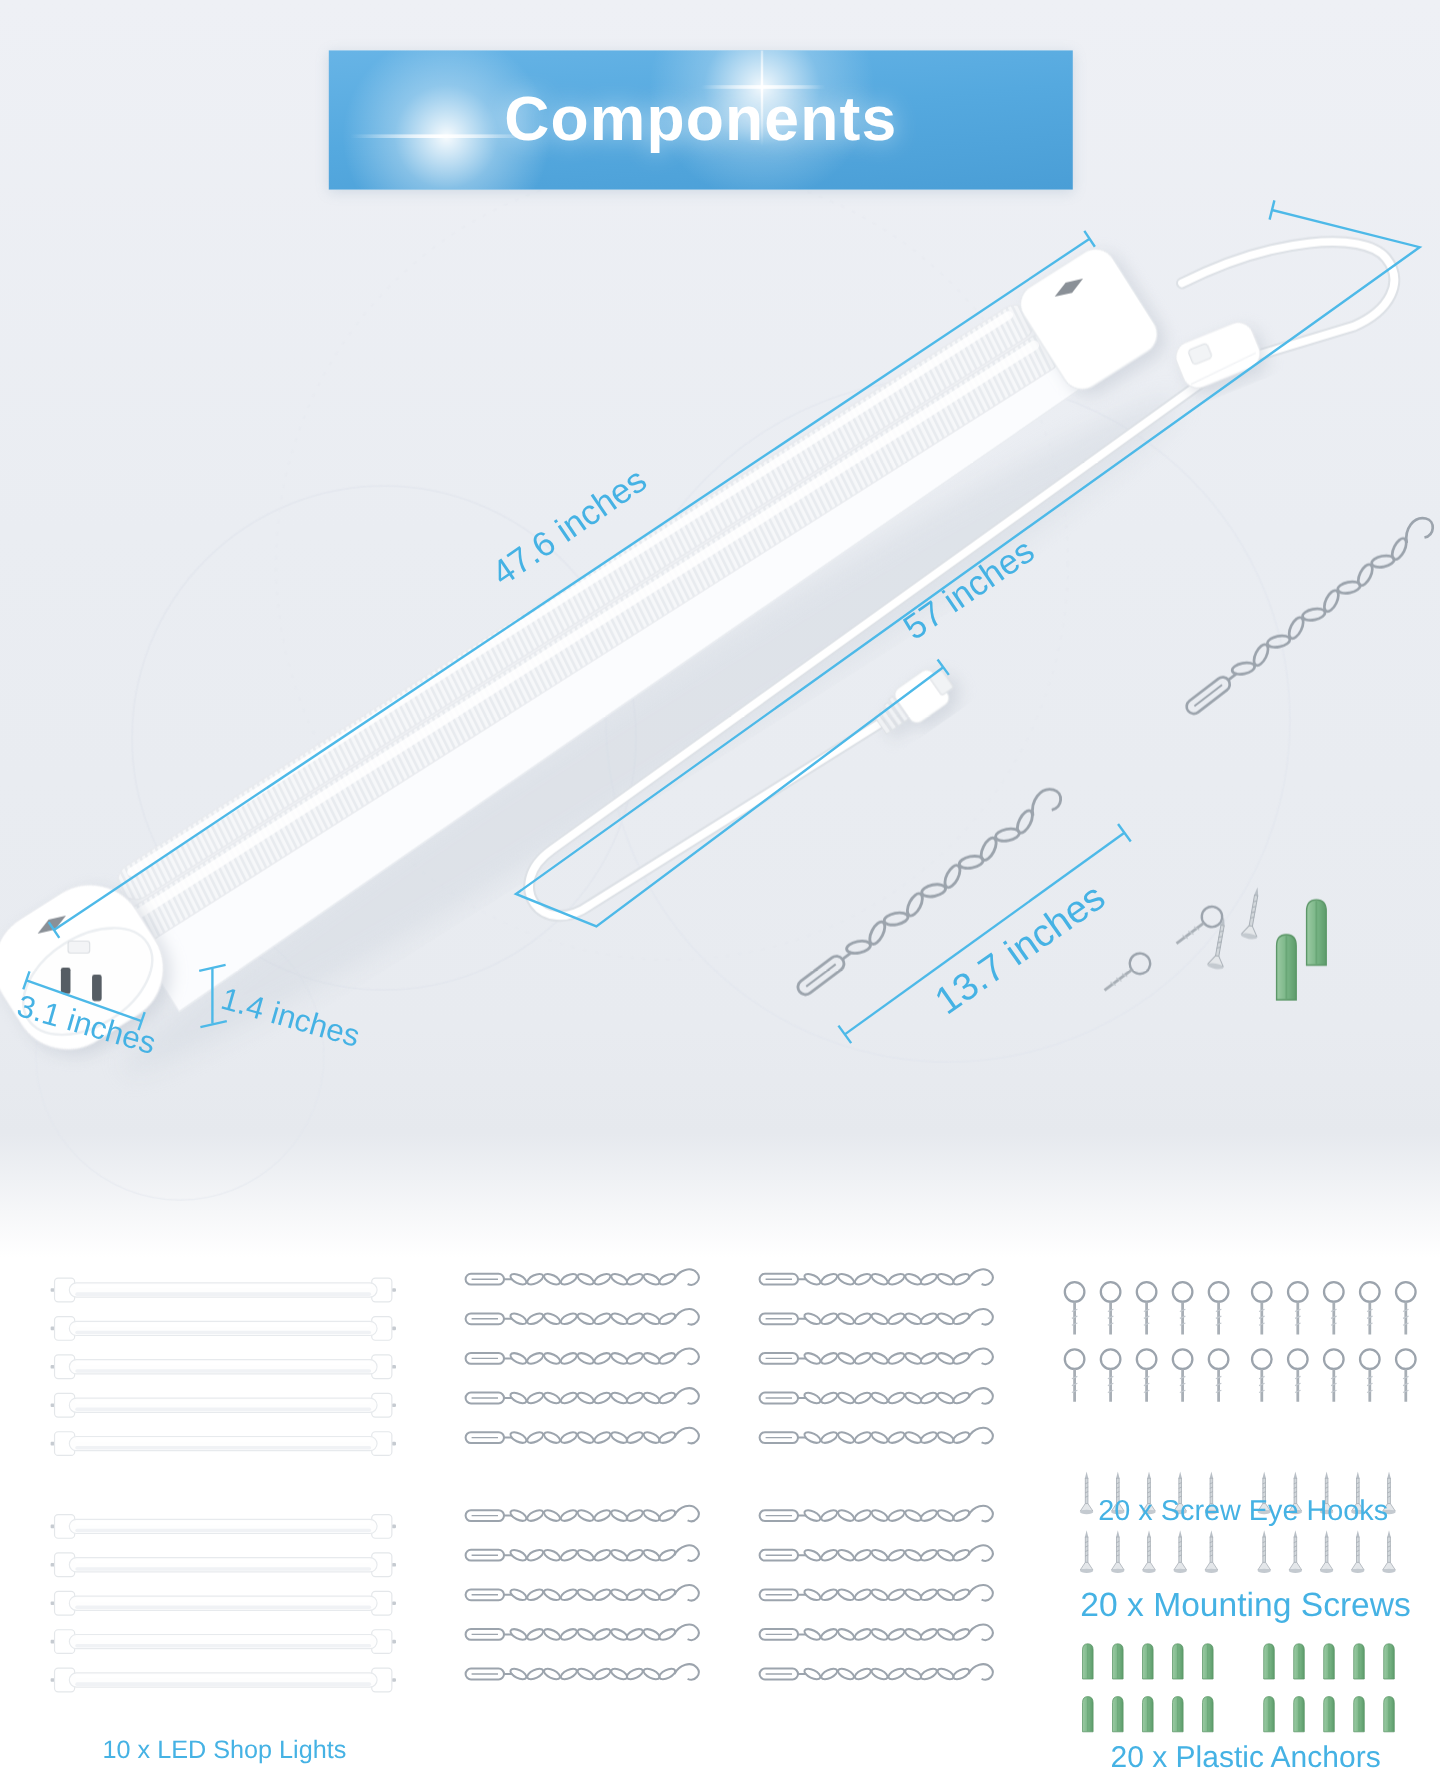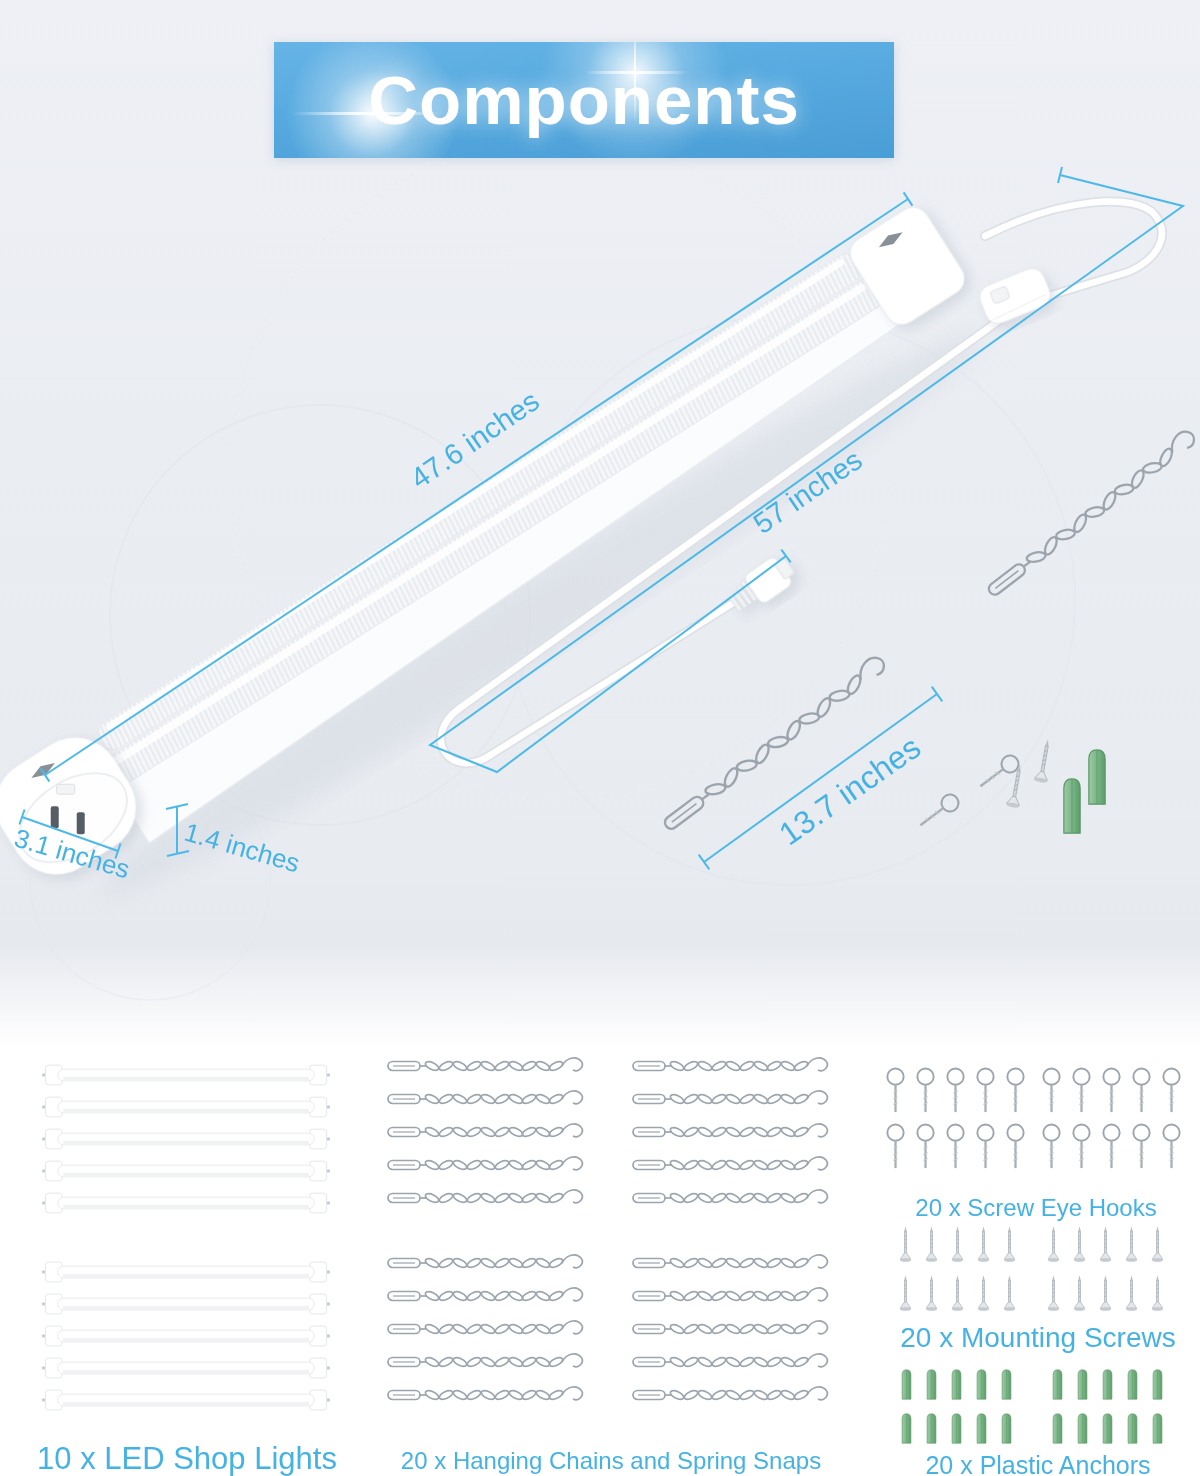--- a/index.html
+++ b/index.html
@@ -4,21 +4,21 @@
 <style>
   html,body{margin:0;padding:0;}
   body{width:1200px;height:1476px;font-family:"Liberation Sans",sans-serif;}
   .stage{position:relative;width:1200px;height:1476px;overflow:hidden;
     background:linear-gradient(180deg,#eef0f5 0%,#eaedf2 30%,#e8ebf0 58%,#e6e9ee 64%,#ffffff 71%,#ffffff 100%);}
   .art{position:absolute;left:0;top:0;width:1200px;height:1476px;}
   .banner{position:absolute;left:274px;top:42px;width:620px;height:116px;
     background:linear-gradient(175deg,#67b4e6 0%,#55a9df 48%,#4a9ed6 100%);
     display:flex;align-items:center;justify-content:center;overflow:hidden;
     box-shadow:0 2px 10px rgba(120,150,180,.25);}
-  .banner .title{font-size:69px;font-weight:bold;color:#ffffff;letter-spacing:1px;
+  .banner .title{font-size:52px;font-weight:bold;color:#ffffff;letter-spacing:1px;
     text-shadow:0 0 20px rgba(255,255,255,.6);position:relative;z-index:2;}
   .flare{position:absolute;border-radius:50%;z-index:1;pointer-events:none;}
   .f1{left:8px;top:-18px;width:180px;height:180px;
     background:radial-gradient(circle,rgba(255,255,255,.95) 0%,rgba(255,255,255,.3) 34%,rgba(255,255,255,0) 68%);}
   .f2{left:266px;top:-64px;width:190px;height:190px;
     background:radial-gradient(circle,rgba(255,255,255,.92) 0%,rgba(255,255,255,.22) 36%,rgba(255,255,255,0) 70%);}
   .glint{position:absolute;z-index:2;background:linear-gradient(90deg,rgba(255,255,255,0),#fff,rgba(255,255,255,0));}
   .g1{left:310px;top:29px;width:104px;height:3px;}
   .g2{left:360px;top:-20px;width:2px;height:100px;background:linear-gradient(180deg,rgba(255,255,255,0),#fff,rgba(255,255,255,0));}
   .g3{left:18px;top:70px;width:150px;height:3px;}
@@ -299,18 +299,17 @@
     <div class="glint g3"></div>
     <span class="title">Components</span>
   </div>
 
   <div class="dim" style="left:475px;top:440px;font-size:29px;--r:-34.5deg">47.6 inches</div>
   <div class="dim" style="left:808px;top:492px;font-size:29px;--r:-34.5deg">57 inches</div>
   <div class="dim" style="left:850px;top:791px;font-size:32px;--r:-35deg">13.7 inches</div>
   <div class="dim" style="left:72px;top:854px;font-size:26px;--r:16deg">3.1 inches</div>
   <div class="dim" style="left:242px;top:848px;font-size:26px;--r:16deg">1.4 inches</div>
 
-  <div class="cap" style="left:187px;top:1459px;font-size:31px">10 x LED Shop Lights</div>
-  <div class="cap" style="left:611px;top:1461px;font-size:24px">20 x Hanging Chains and Spring Snaps</div>
-  <div class="cap" style="left:1036px;top:1208px;font-size:24px">20 x Screw Eye Hooks</div>
+  <div class="cap" style="left:187px;top:1459px;font-size:21px">10 x LED Shop Lights</div>
+  <div class="cap" style="left:1036px;top:1260px;font-size:24px">20 x Screw Eye Hooks</div>
   <div class="cap" style="left:1038px;top:1338px;font-size:28px">20 x Mounting Screws</div>
   <div class="cap" style="left:1038px;top:1465px;font-size:25px">20 x Plastic Anchors</div>
 </div>
 
 </body></html>

